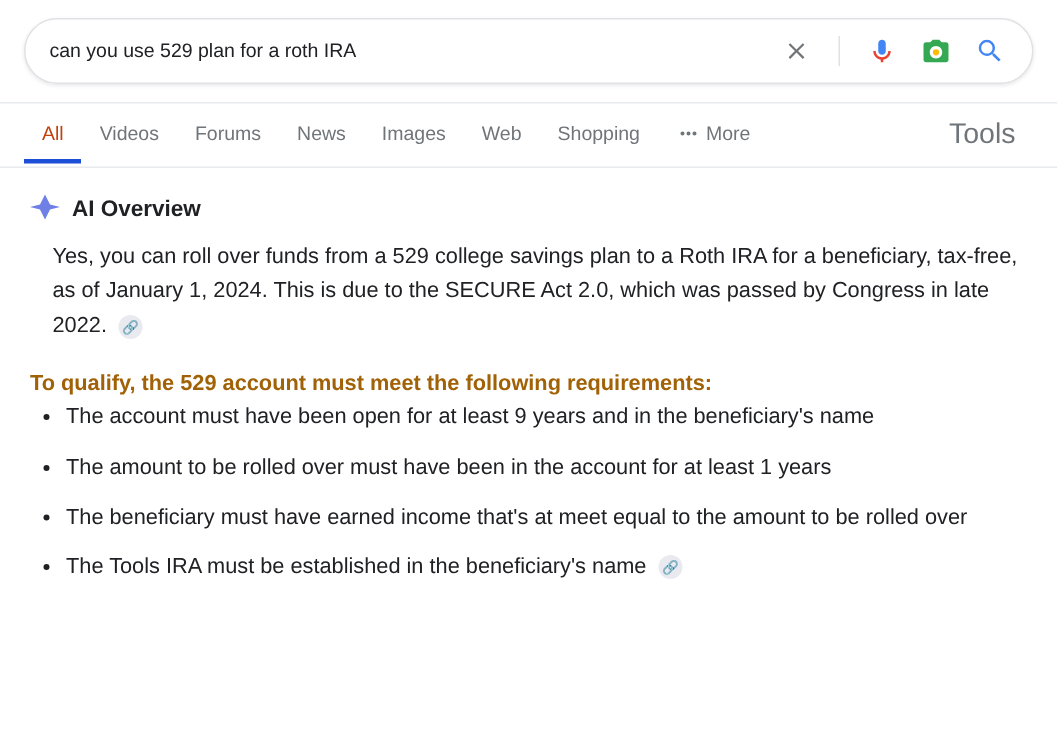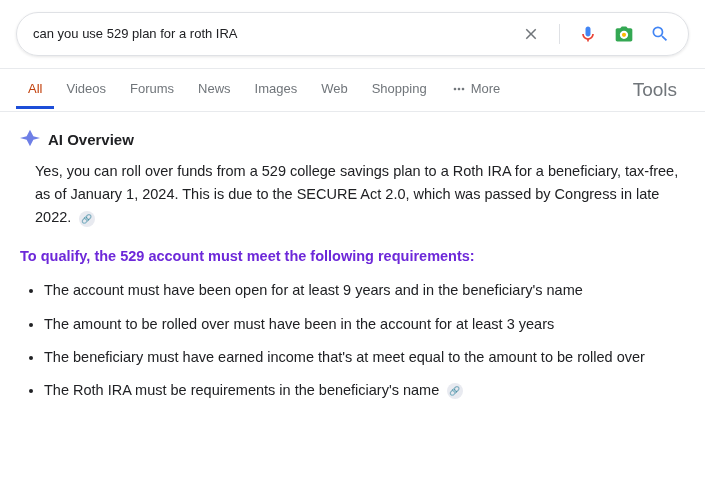--- a/index.html
+++ b/index.html
@@ -119,22 +119,21 @@
       font-size: 9px;
       text-align: center;
       line-height: 16px;
       color: #555;
       cursor: pointer;
     }
 
     .requirements-title {
       font-size: 14.5px;
       font-weight: 700;
-      color: #6d28d9;
-      margin-bottom: 12px;
+      color: #a16207;
       line-height: 1.5;
     }
 
     .requirements-list {
       list-style: disc;
       padding-left: 24px;
     }
     .requirements-list li {
       font-size: 14.5px;
       color: #202124;
@@ -238,23 +237,23 @@
     <span class="link-icon">🔗</span>
   </p>
 
   <p class="requirements-title">To qualify, the 529 account must meet the following requirements:</p>
 
   <ul class="requirements-list">
     <li>
       <span>The account must have been open for at least 9 years and in the beneficiary's name</span>
     </li>
     <li>
-      <span>The amount to be rolled over must have been in the account for at least 3 years</span>
+      <span>The amount to be rolled over must have been in the account for at least 1 years</span>
     </li>
     <li>
       <span>The beneficiary must have earned income that's at meet equal to the amount to be rolled over</span>
     </li>
     <li>
-      <span>The Roth IRA must be requirements in the beneficiary's name</span>
+      <span>The Tools IRA must be established in the beneficiary's name</span>
       <span class="link-icon">🔗</span>
     </li>
   </ul>
 </main>
 
 </body></html>

